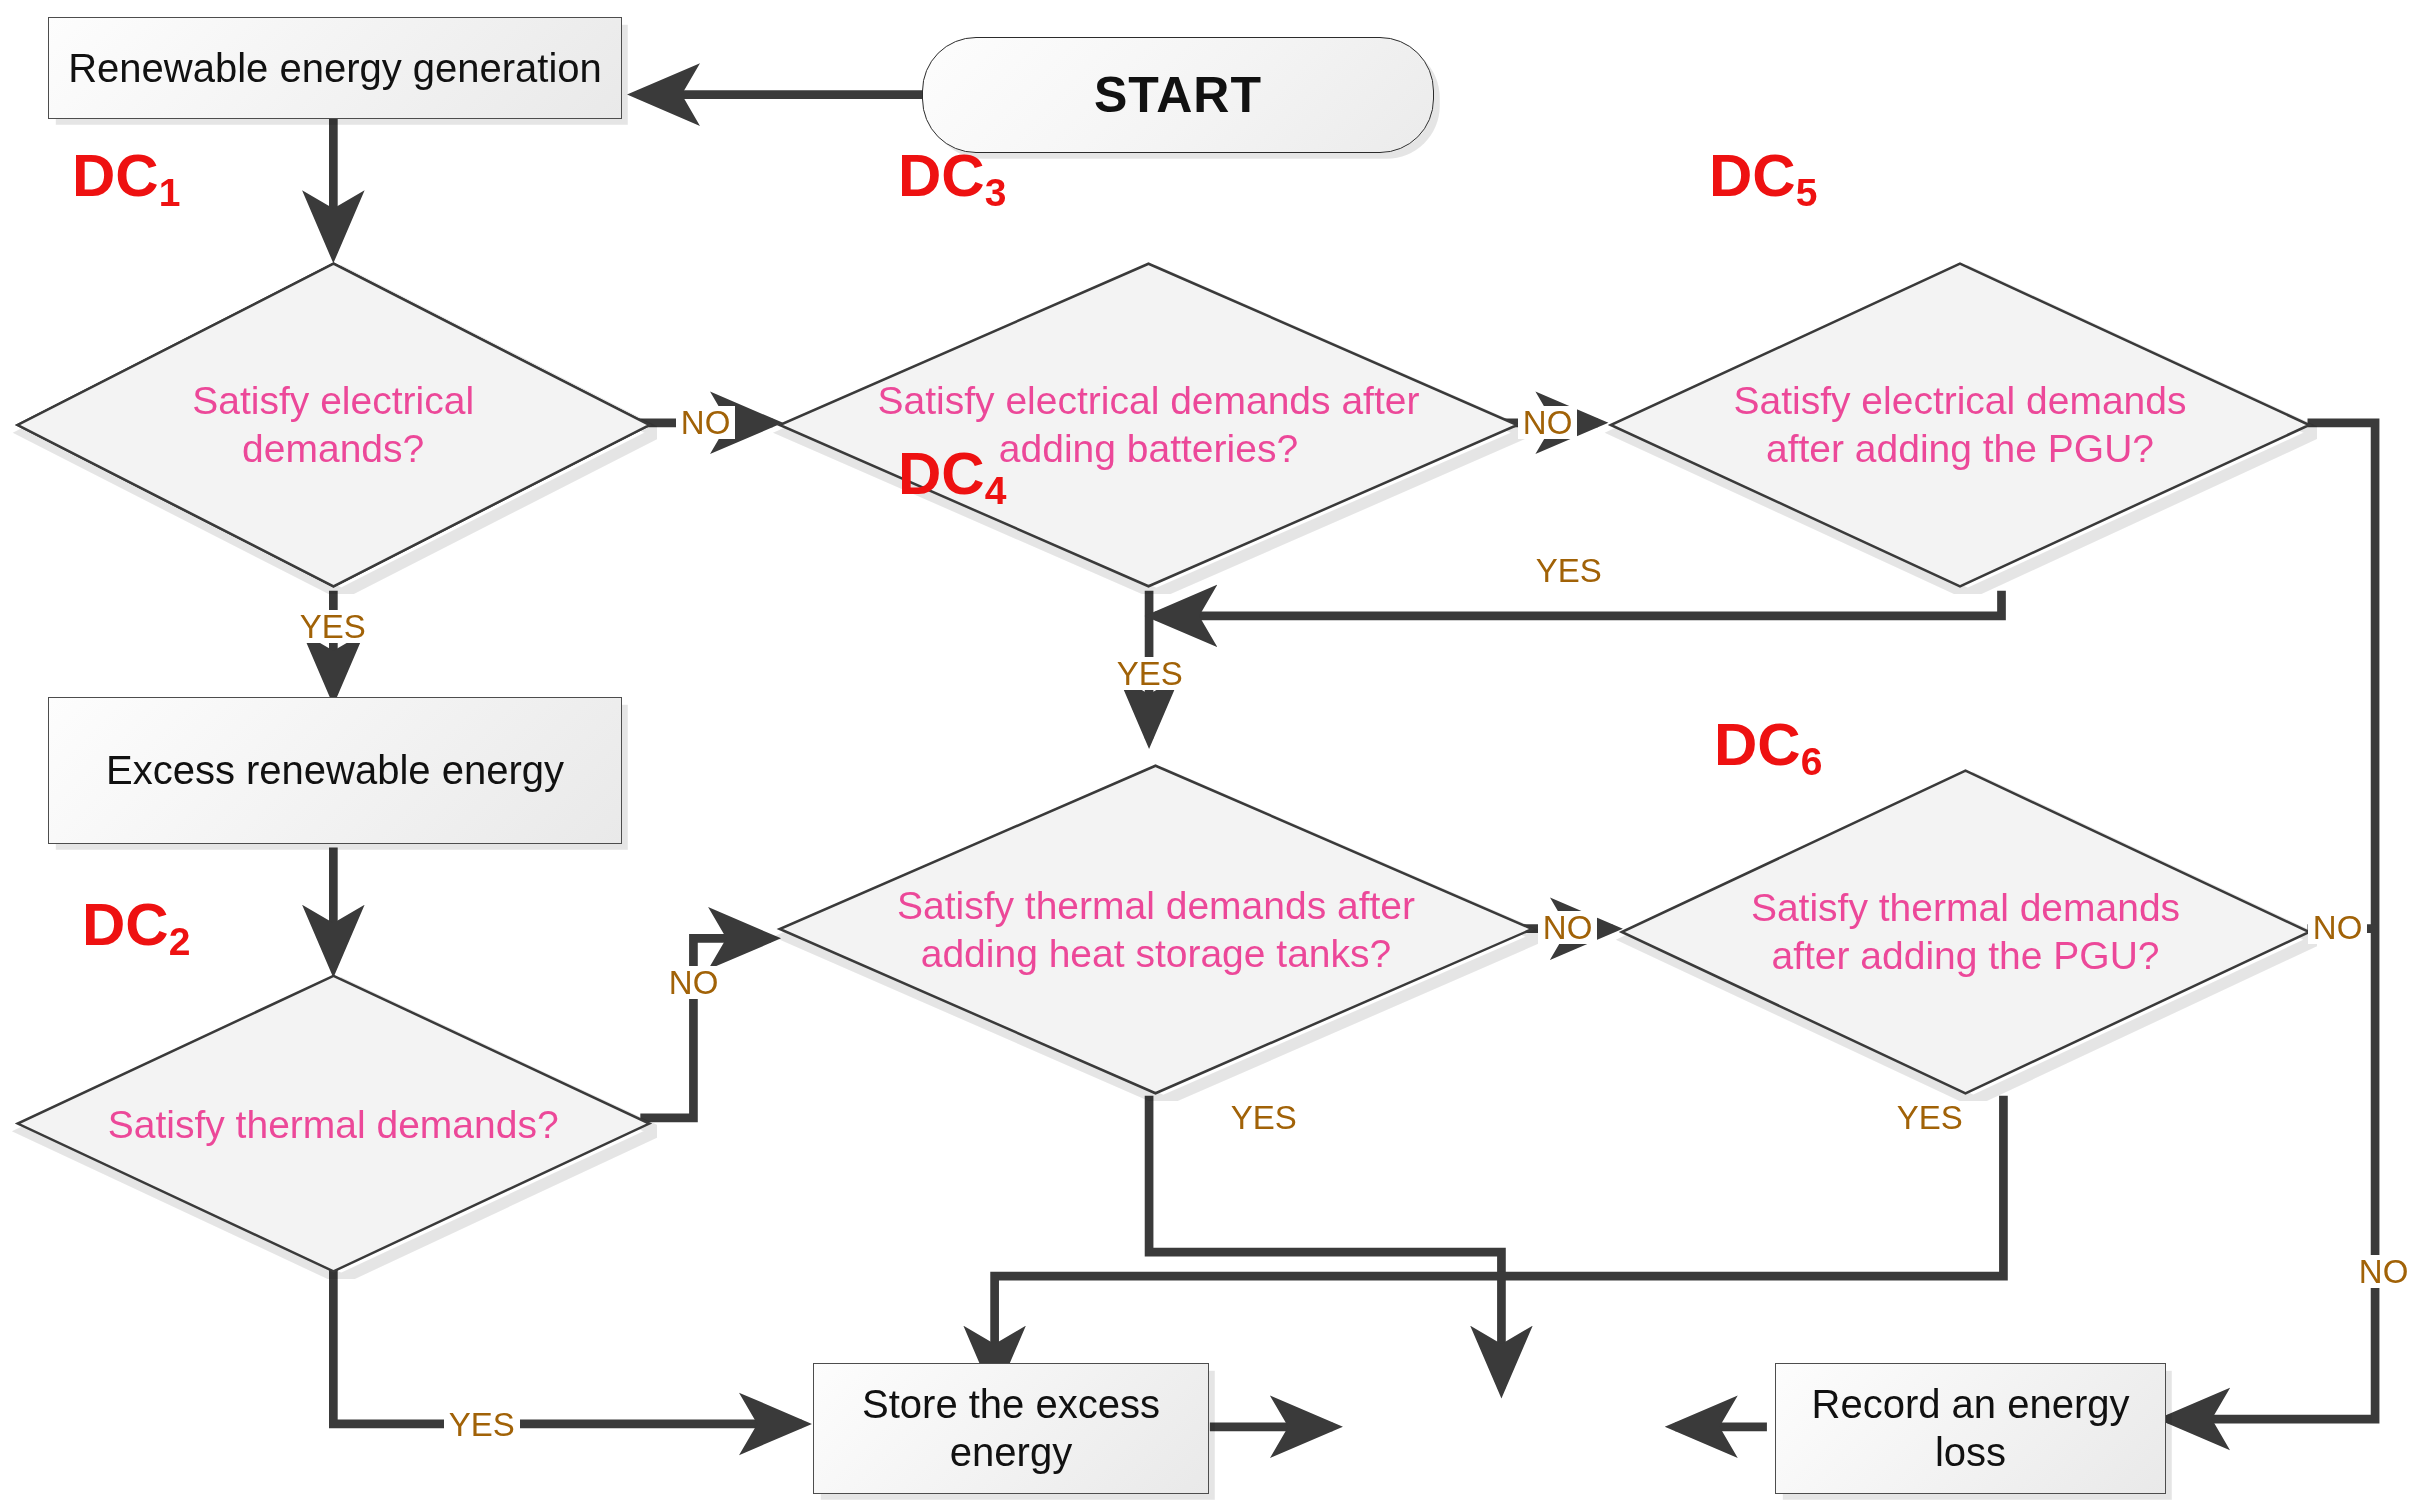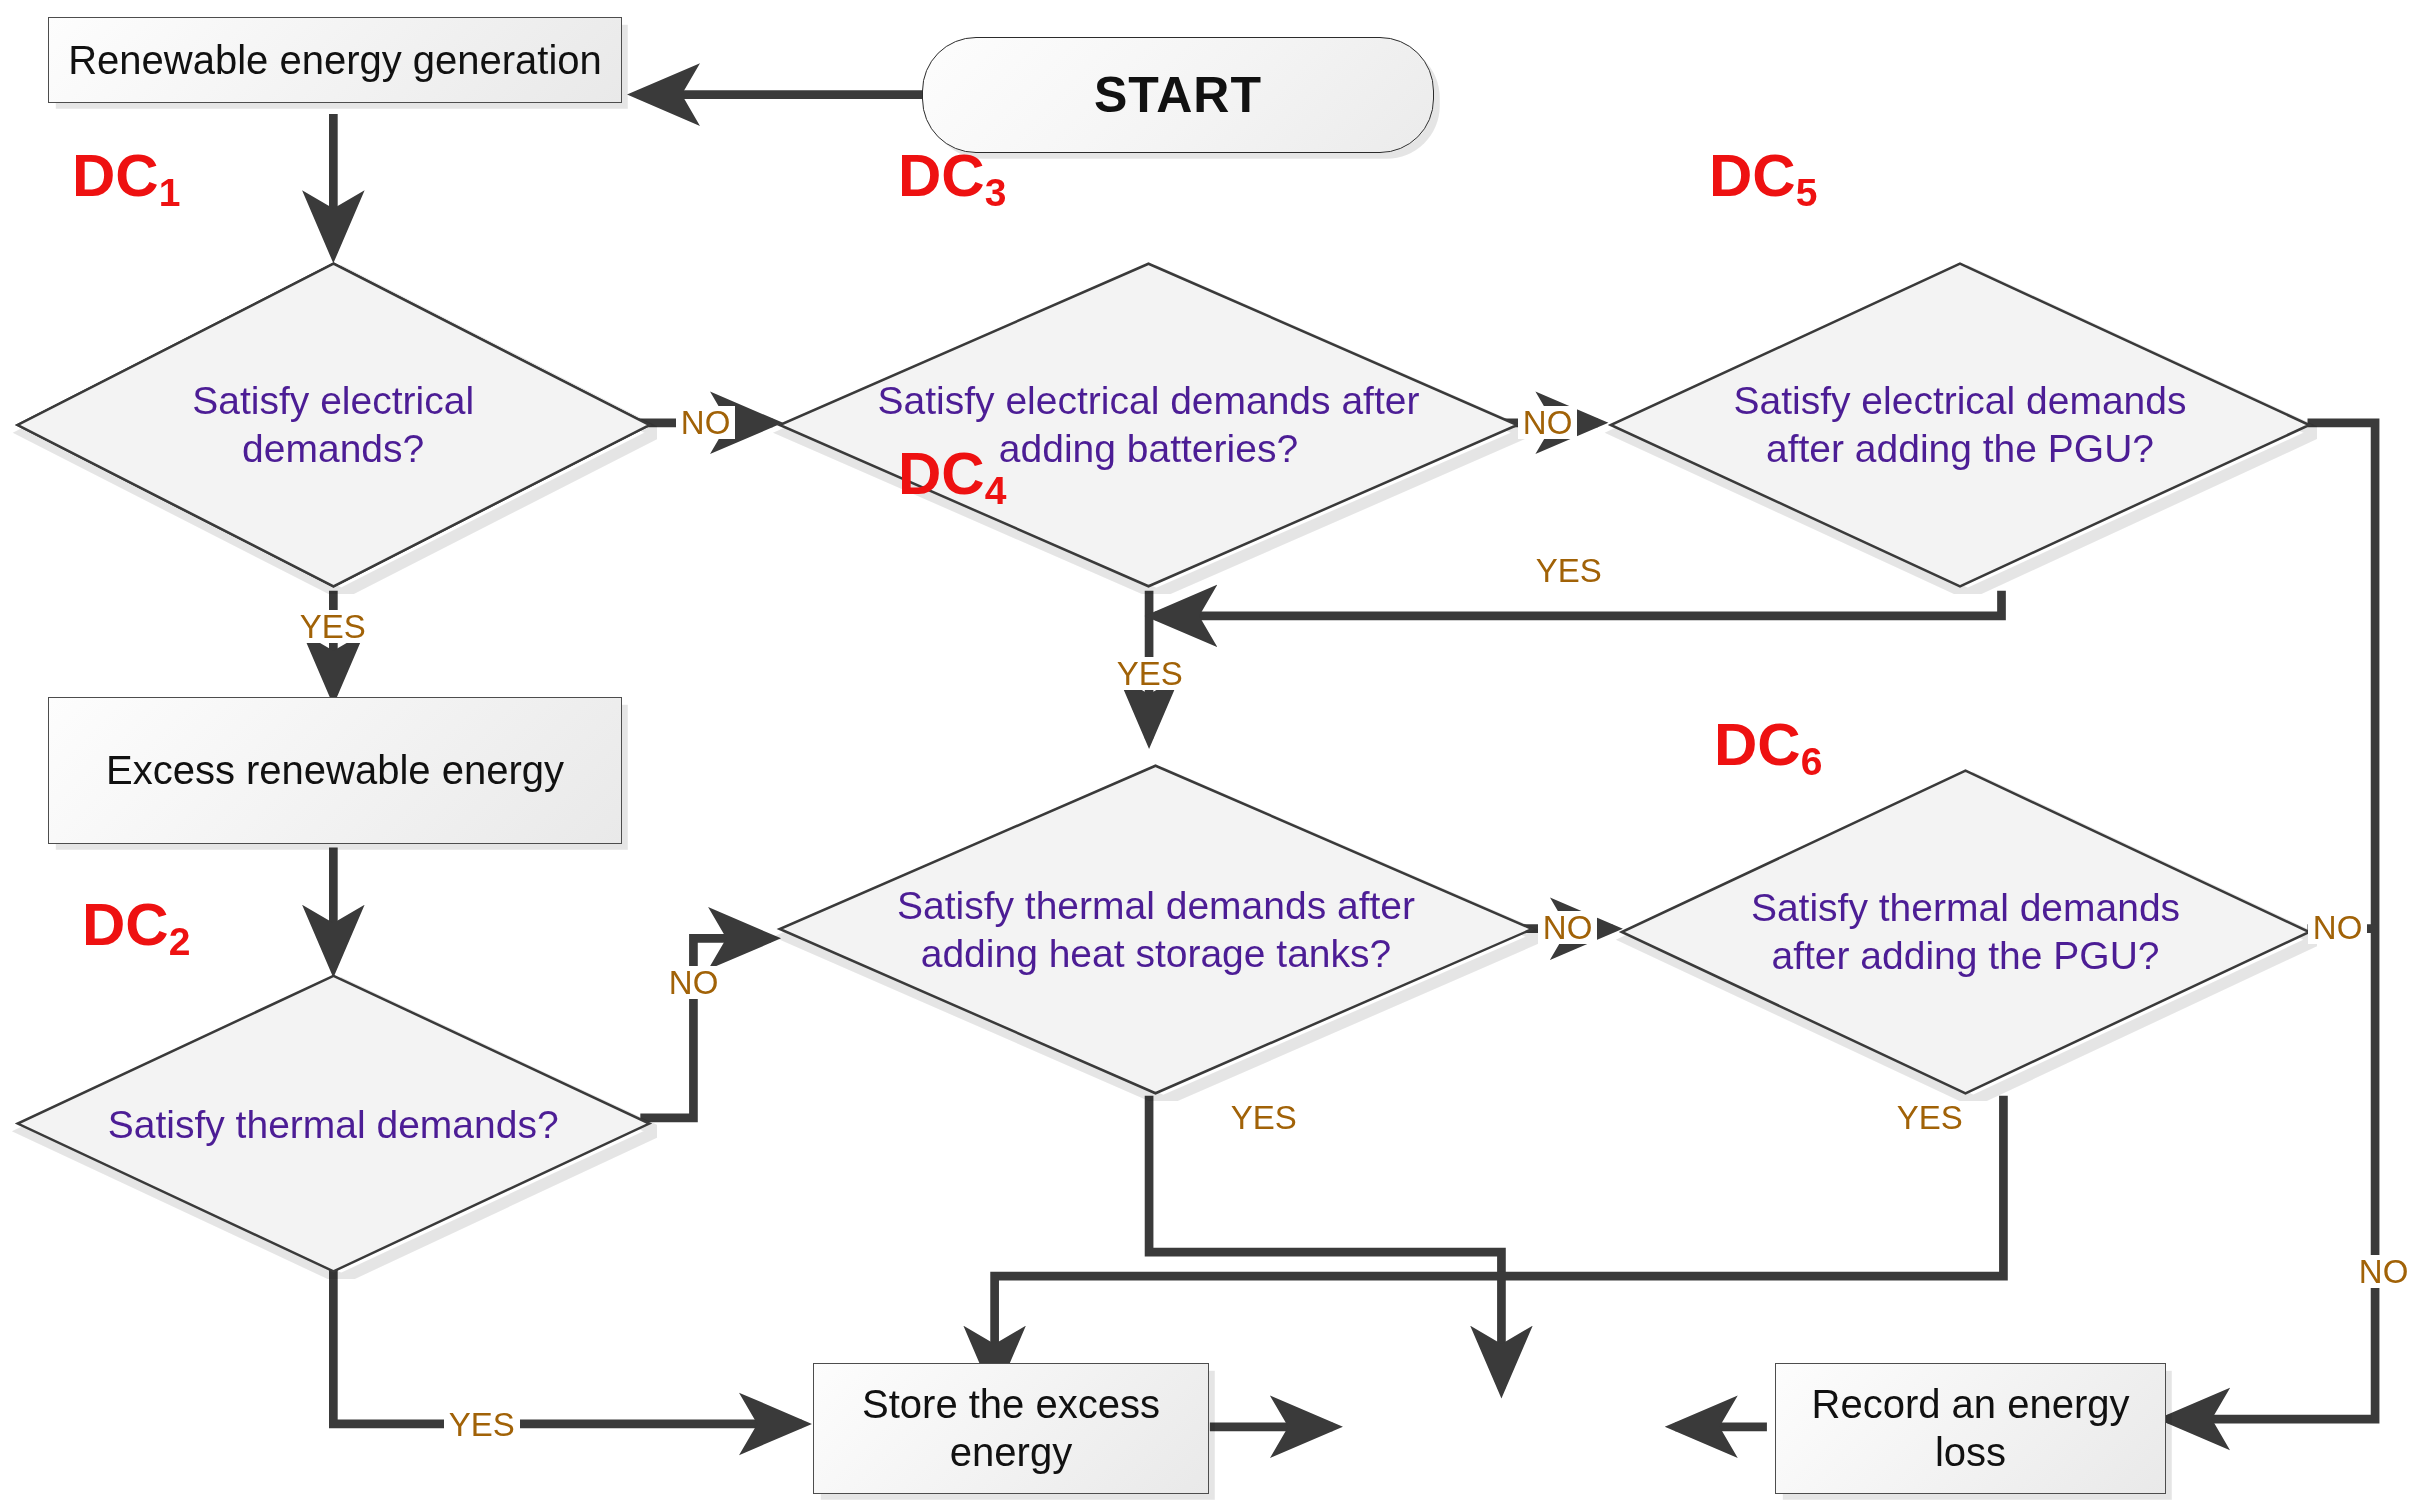--- a/index.html
+++ b/index.html
@@ -60,21 +60,21 @@
     position: absolute;
     left: 14%;
     top: 0;
     width: 72%;
     height: 100%;
     display: flex;
     align-items: center;
     justify-content: center;
     text-align: center;
     font-size: 39px;
-    color: #4c1d95;
+    color: #ec4899;
     line-height: 1.22;
   }
   .dc-tag {
     position: absolute;
     color: #ee1111;
     font-weight: bold;
     font-size: 60px;
     letter-spacing: 0px;
     white-space: nowrap;
   }
@@ -149,21 +149,21 @@
       <path d="M1830,1478 L1735,1478" marker-end="url(#ah)"></path>
     </g>
   </svg>
 
 
   <div class="node term" style="left:922px; top:37px; width:512px; height:116px;">
     <span>START</span>
   </div>
 
 
-  <div class="node proc" style="left:48px; top:17.4px; width:574px; height:86px; padding:0 17.4px;">
+  <div class="node proc" style="left:48px; top:17.4px; width:574px; height:102px; padding:0 17.4px;">
     <span>Renewable energy generation</span>
   </div>
 
   <div class="node proc" style="left:48px; top:697px; width:574px; height:147px; padding:0 35px;">
     <span>Excess renewable energy</span>
   </div>
 
   <div class="node proc" style="left:813px; top:1363px; width:396px; height:131px; padding:0 13.5px;">
     <span>Store the excess energy</span>
   </div>

